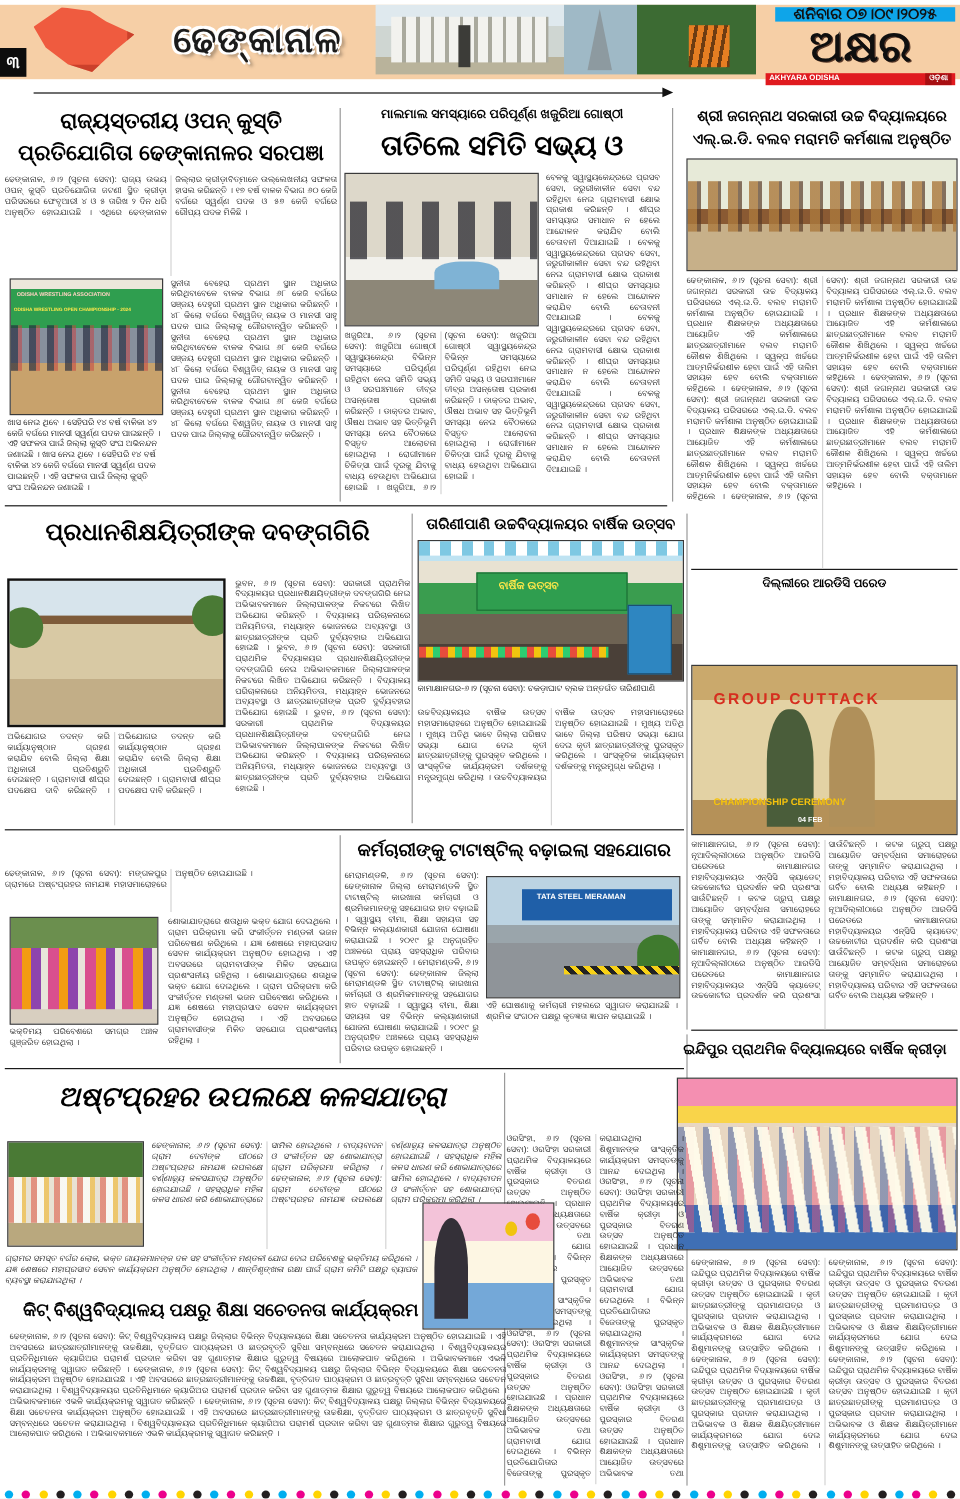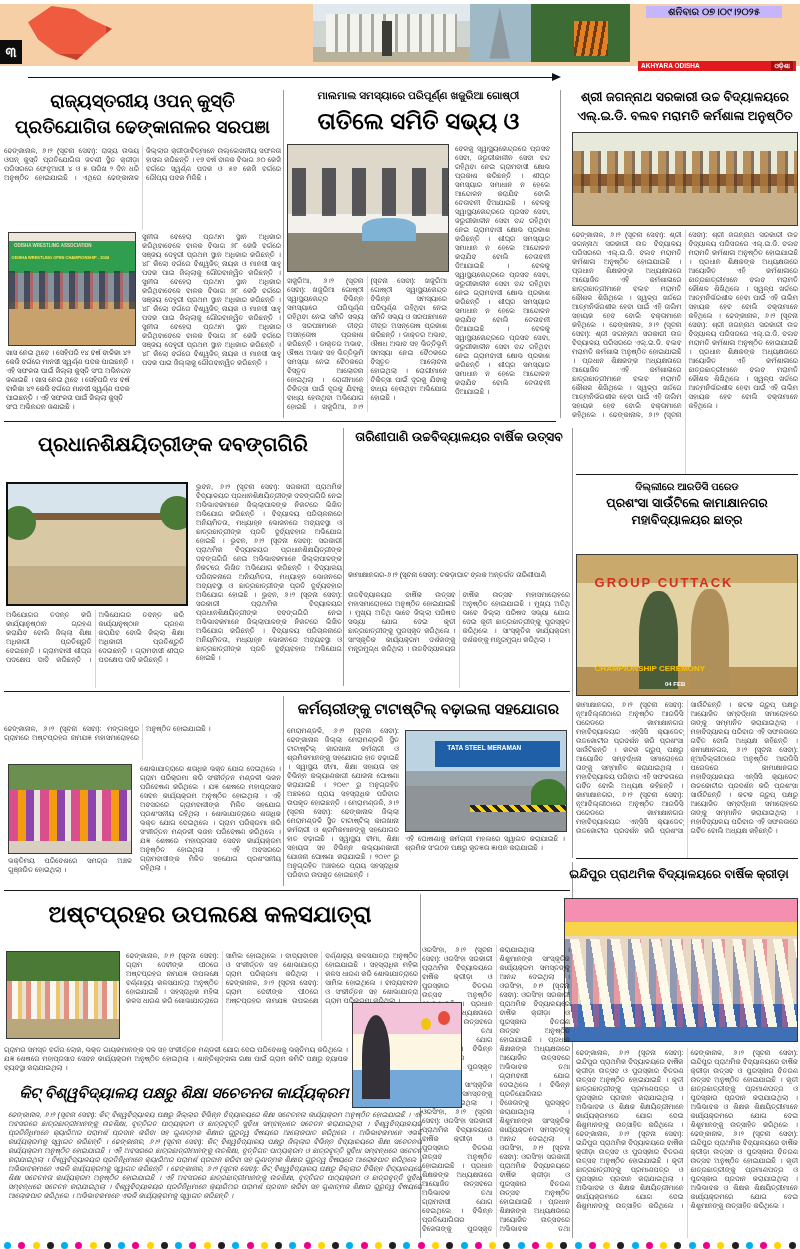--- a/index.html
+++ b/index.html
@@ -22,22 +22,22 @@
   .ph-bldg .cols{position:absolute;left:8%;top:18%;width:84%;height:64%;
      background:repeating-linear-gradient(90deg,#f2f2ee 0 9px,#a9a99d 9px 12px);}
   .ph-bldg .statue{position:absolute;left:44%;top:30%;width:10px;height:60%;background:#3c3c38;}
   .ph-temple{left:470px;top:4px;width:160px;height:58px;
      background:linear-gradient(90deg,#9fb9c6 0 38%,#3c6b33 38% 100%);}
   .ph-temple .spire{position:absolute;left:8%;top:6%;width:34px;height:88%;background:#8d9aa0;
      clip-path:polygon(50% 0,80% 100%,20% 100%);}
   .ph-temple .tiger{position:absolute;right:14%;top:30%;width:34px;height:60%;
      background:repeating-linear-gradient(100deg,#e67e22 0 5px,#6e3c12 5px 8px);}
   .brandbox{left:636px;top:2px;width:162px;height:66px;}
-  .dateline{position:absolute;left:10px;top:2px;width:136px;height:12px;background:#c4b5fd;
-            font-size:10px;font-weight:bold;color:#111;text-align:center;line-height:12px;overflow:hidden;}
+  .dateline{position:absolute;left:10px;top:2px;width:150px;height:12px;background:#0ea5e9;
+            font-size:13px;font-weight:bold;color:#111;text-align:center;line-height:12px;overflow:hidden;}
   .brand{position:absolute;left:0;top:13px;width:162px;height:44px;font-size:36px;font-weight:bold;
          color:#0f0f0f;text-align:center;line-height:44px;overflow:hidden;
          text-shadow:1px 1px 0 #5a3a2a;}
   .brandstrip{position:absolute;left:2px;top:57px;width:158px;height:10px;background:#e01a1f;
               color:#fff;font-size:6.5px;font-weight:bold;line-height:10px;display:flex;
               justify-content:space-between;padding:0 3px;box-sizing:border-box;overflow:hidden;}
   .brandstrip .rt{background:#a80f12;padding:0 3px;}
   .arrowline{left:28px;top:77px;width:528px;height:0;border-top:1.5px solid #111;}
   .arrowhead{left:552px;top:73px;width:0;height:0;border-left:9px solid #111;
              border-top:4.5px solid transparent;border-bottom:4.5px solid transparent;}
@@ -99,30 +99,32 @@
   .dots{left:4px;top:1241px;width:792px;height:8px;display:flex;justify-content:space-between;align-items:center;}
   .dot{width:7px;height:7px;border-radius:50%;display:inline-block;}
 </style>
 </head>
 <body>
 
 <div class="page">
 
   <div class="abs masthead">
     <div class="abs map" style="left:28px;top:2px;"></div>
+    <div class="abs edition" style="left:112px;top:6px;">ଢେଙ୍କାନାଳ</div>
     <div class="mh-photo ph-bldg" style="left:313px;top:0;">
       <div class="cols"></div>
       <div class="statue"></div>
     </div>
     <div class="mh-photo ph-temple" style="left:470px;top:0;">
       <div class="spire"></div>
       <div class="tiger"></div>
     </div>
     <div class="abs brandbox" style="left:636px;top:0;">
       <div class="dateline">ଶନିବାର ୦୭।୦୯।୨୦୨୫</div>
+      <div class="brand">ଅକ୍ଷର</div>
       <div class="brandstrip">
         <span>AKHYARA ODISHA</span>
         <span class="rt">ଓଡ଼ିଶା</span>
       </div>
     </div>
   </div>
   <div class="abs pgbox">୩</div>
   <div class="abs arrowline"></div>
   <div class="abs arrowhead"></div>
 
@@ -176,27 +178,34 @@
       <div class="roof"></div>
       <div class="tree" style="left:-6px;top:18%;"></div>
       <div class="tree" style="right:-8px;top:10%;"></div>
     </div>
     <div class="abs bt" style="left:192px;top:56px;width:146px;height:206px;">ଭୁବନ, ୬।୨ (ସୂଚନା ସେବା): ସରକାରୀ ପ୍ରାଥମିକ ବିଦ୍ୟାଳୟର ପ୍ରଧାନଶିକ୍ଷୟିତ୍ରୀଙ୍କ ଦବଙ୍ଗଗିରି ନେଇ ଅଭିଭାବକମାନେ ଜିଲ୍ଲାପାଳଙ୍କ ନିକଟରେ ଲିଖିତ ଅଭିଯୋଗ କରିଛନ୍ତି । ବିଦ୍ୟାଳୟ ପରିଚାଳନାରେ ଅନିୟମିତତା, ମଧ୍ୟାହ୍ନ ଭୋଜନରେ ଅବ୍ୟବସ୍ଥା ଓ ଛାତ୍ରଛାତ୍ରୀଙ୍କ ପ୍ରତି ଦୁର୍ବ୍ୟବହାର ଅଭିଯୋଗ ହୋଇଛି । ଭୁବନ, ୬।୨ (ସୂଚନା ସେବା): ସରକାରୀ ପ୍ରାଥମିକ ବିଦ୍ୟାଳୟର ପ୍ରଧାନଶିକ୍ଷୟିତ୍ରୀଙ୍କ ଦବଙ୍ଗଗିରି ନେଇ ଅଭିଭାବକମାନେ ଜିଲ୍ଲାପାଳଙ୍କ ନିକଟରେ ଲିଖିତ ଅଭିଯୋଗ କରିଛନ୍ତି । ବିଦ୍ୟାଳୟ ପରିଚାଳନାରେ ଅନିୟମିତତା, ମଧ୍ୟାହ୍ନ ଭୋଜନରେ ଅବ୍ୟବସ୍ଥା ଓ ଛାତ୍ରଛାତ୍ରୀଙ୍କ ପ୍ରତି ଦୁର୍ବ୍ୟବହାର ଅଭିଯୋଗ ହୋଇଛି । ଭୁବନ, ୬।୨ (ସୂଚନା ସେବା): ସରକାରୀ ପ୍ରାଥମିକ ବିଦ୍ୟାଳୟର ପ୍ରଧାନଶିକ୍ଷୟିତ୍ରୀଙ୍କ ଦବଙ୍ଗଗିରି ନେଇ ଅଭିଭାବକମାନେ ଜିଲ୍ଲାପାଳଙ୍କ ନିକଟରେ ଲିଖିତ ଅଭିଯୋଗ କରିଛନ୍ତି । ବିଦ୍ୟାଳୟ ପରିଚାଳନାରେ ଅନିୟମିତତା, ମଧ୍ୟାହ୍ନ ଭୋଜନରେ ଅବ୍ୟବସ୍ଥା ଓ ଛାତ୍ରଛାତ୍ରୀଙ୍କ ପ୍ରତି ଦୁର୍ବ୍ୟବହାର ଅଭିଯୋଗ ହୋଇଛି । </div>
     <div class="abs bt c2" style="left:2px;top:184px;width:178px;height:78px;">ଅଭିଯୋଗର ତଦନ୍ତ କରି କାର୍ଯ୍ୟାନୁଷ୍ଠାନ ଗ୍ରହଣ କରାଯିବ ବୋଲି ଜିଲ୍ଲା ଶିକ୍ଷା ଅଧିକାରୀ ପ୍ରତିଶ୍ରୁତି ଦେଇଛନ୍ତି । ଗ୍ରାମବାସୀ ଶୀଘ୍ର ପଦକ୍ଷେପ ଦାବି କରିଛନ୍ତି । ଅଭିଯୋଗର ତଦନ୍ତ କରି କାର୍ଯ୍ୟାନୁଷ୍ଠାନ ଗ୍ରହଣ କରାଯିବ ବୋଲି ଜିଲ୍ଲା ଶିକ୍ଷା ଅଧିକାରୀ ପ୍ରତିଶ୍ରୁତି ଦେଇଛନ୍ତି । ଗ୍ରାମବାସୀ ଶୀଘ୍ର ପଦକ୍ଷେପ ଦାବି କରିଛନ୍ତି । </div>
   </div>
 
   <div class="abs" style="left:348px;top:426px;width:222px;height:264px;">
     <div class="abs hl" style="left:0;top:2px;width:222px;height:18px;font-size:12.5px;line-height:18px;">ତାରିଣୀପାଣି ଉଚ୍ଚବିଦ୍ୟାଳୟର ବାର୍ଷିକ ଉତ୍ସବ</div>
+    <div class="ph ph-stage" style="left:0;top:24px;width:220px;height:116px;">
+      <div class="pennants"></div>
+      <div class="banner">
+        <span class="lbl" style="left:14%;top:18%;font-size:9px;color:#ffe84a;">ବାର୍ଷିକ ଉତ୍ସବ</span>
+      </div>
+      <div class="garland"></div>
+      <div class="podium"></div>
+    </div>
     <div class="abs cap" style="left:0;top:144px;width:222px;height:18px;">କାମାକ୍ଷାନଗର-୬।୨ (ସୂଚନା ସେବା): ଚକଡ଼ାଘାଟ ବ୍ଲକ ଅନ୍ତର୍ଗତ ତାରିଣୀପାଣି</div>
     <div class="abs bt c2" style="left:0;top:164px;width:222px;height:98px;">ଉଚ୍ଚବିଦ୍ୟାଳୟର ବାର୍ଷିକ ଉତ୍ସବ ମହାସମାରୋହରେ ଅନୁଷ୍ଠିତ ହୋଇଯାଇଛି । ମୁଖ୍ୟ ଅତିଥି ଭାବେ ଜିଲ୍ଲା ପରିଷଦ ସଭ୍ୟା ଯୋଗ ଦେଇ କୃତୀ ଛାତ୍ରଛାତ୍ରୀଙ୍କୁ ପୁରସ୍କୃତ କରିଥିଲେ । ସାଂସ୍କୃତିକ କାର୍ଯ୍ୟକ୍ରମ ଦର୍ଶକଙ୍କୁ ମନ୍ତ୍ରମୁଗ୍ଧ କରିଥିଲା । ଉଚ୍ଚବିଦ୍ୟାଳୟର ବାର୍ଷିକ ଉତ୍ସବ ମହାସମାରୋହରେ ଅନୁଷ୍ଠିତ ହୋଇଯାଇଛି । ମୁଖ୍ୟ ଅତିଥି ଭାବେ ଜିଲ୍ଲା ପରିଷଦ ସଭ୍ୟା ଯୋଗ ଦେଇ କୃତୀ ଛାତ୍ରଛାତ୍ରୀଙ୍କୁ ପୁରସ୍କୃତ କରିଥିଲେ । ସାଂସ୍କୃତିକ କାର୍ଯ୍ୟକ୍ରମ ଦର୍ଶକଙ୍କୁ ମନ୍ତ୍ରମୁଗ୍ଧ କରିଥିଲା । </div>
   </div>
 
   <div class="abs" style="left:576px;top:478px;width:222px;height:382px;">
     <div class="abs kicker" style="left:0;top:2px;width:222px;height:13px;font-size:10px;line-height:13px;">ଦିଲ୍ଲୀରେ ଆରଡିସି ପରେଡ</div>
-    <div class="abs hl" style="left:0;top:17px;width:222px;height:36px;font-size:12.5px;line-height:17px;">ପ୍ରଶଂସା ସାଉଁଟିଲେ କାମାକ୍ଷାନଗର ମହାବିଦ୍ୟାଳୟର ଛାତ୍ର</div>
     <div class="ph ph-ncc" style="left:0;top:76px;width:220px;height:140px;">
       <span class="lbl" style="left:8%;top:14%;font-size:13px;color:#d62e1f;letter-spacing:2px;">GROUP CUTTACK</span>
       <div class="camo"></div>
       <div class="khaki"></div>
       <span class="lbl" style="left:8%;top:78%;font-size:8px;color:#f4c20d;">CHAMPIONSHIP CEREMONY</span>
       <span class="lbl" style="left:40%;top:90%;font-size:6px;color:#fff;">04 FEB</span>
     </div>
     <div class="abs bt c2" style="left:0;top:222px;width:222px;height:158px;">କାମାକ୍ଷାନଗର, ୬।୨ (ସୂଚନା ସେବା): ନୂଆଦିଲ୍ଲୀଠାରେ ଅନୁଷ୍ଠିତ ଆରଡିସି ପରେଡରେ କାମାକ୍ଷାନଗର ମହାବିଦ୍ୟାଳୟର ଏନ୍‌ସିସି କ୍ୟାଡେଟ୍ ଉଚ୍ଚକୋଟୀର ପ୍ରଦର୍ଶନ କରି ପ୍ରଶଂସା ସାଉଁଟିଛନ୍ତି । କଟକ ଗ୍ରୁପ୍ ପକ୍ଷରୁ ଆୟୋଜିତ ସମ୍ବର୍ଦ୍ଧନା ସମାରୋହରେ ତାଙ୍କୁ ସମ୍ମାନିତ କରାଯାଇଥିଲା । ମହାବିଦ୍ୟାଳୟ ପରିବାର ଏହି ସଫଳତାରେ ଗର୍ବିତ ବୋଲି ଅଧ୍ୟକ୍ଷ କହିଛନ୍ତି । କାମାକ୍ଷାନଗର, ୬।୨ (ସୂଚନା ସେବା): ନୂଆଦିଲ୍ଲୀଠାରେ ଅନୁଷ୍ଠିତ ଆରଡିସି ପରେଡରେ କାମାକ୍ଷାନଗର ମହାବିଦ୍ୟାଳୟର ଏନ୍‌ସିସି କ୍ୟାଡେଟ୍ ଉଚ୍ଚକୋଟୀର ପ୍ରଦର୍ଶନ କରି ପ୍ରଶଂସା ସାଉଁଟିଛନ୍ତି । କଟକ ଗ୍ରୁପ୍ ପକ୍ଷରୁ ଆୟୋଜିତ ସମ୍ବର୍ଦ୍ଧନା ସମାରୋହରେ ତାଙ୍କୁ ସମ୍ମାନିତ କରାଯାଇଥିଲା । ମହାବିଦ୍ୟାଳୟ ପରିବାର ଏହି ସଫଳତାରେ ଗର୍ବିତ ବୋଲି ଅଧ୍ୟକ୍ଷ କହିଛନ୍ତି । କାମାକ୍ଷାନଗର, ୬।୨ (ସୂଚନା ସେବା): ନୂଆଦିଲ୍ଲୀଠାରେ ଅନୁଷ୍ଠିତ ଆରଡିସି ପରେଡରେ କାମାକ୍ଷାନଗର ମହାବିଦ୍ୟାଳୟର ଏନ୍‌ସିସି କ୍ୟାଡେଟ୍ ଉଚ୍ଚକୋଟୀର ପ୍ରଦର୍ଶନ କରି ପ୍ରଶଂସା ସାଉଁଟିଛନ୍ତି । କଟକ ଗ୍ରୁପ୍ ପକ୍ଷରୁ ଆୟୋଜିତ ସମ୍ବର୍ଦ୍ଧନା ସମାରୋହରେ ତାଙ୍କୁ ସମ୍ମାନିତ କରାଯାଇଥିଲା । ମହାବିଦ୍ୟାଳୟ ପରିବାର ଏହି ସଫଳତାରେ ଗର୍ବିତ ବୋଲି ଅଧ୍ୟକ୍ଷ କହିଛନ୍ତି । </div>
   </div>
 
@@ -223,40 +232,40 @@
   </div>
 
   <div class="abs" style="left:576px;top:862px;width:222px;height:378px;">
     <div class="abs hl" style="left:-16px;top:0;width:238px;height:24px;font-size:12px;line-height:24px;">ଇନ୍ଦିପୁର ପ୍ରାଥମିକ ବିଦ୍ୟାଳୟରେ ବାର୍ଷିକ କ୍ରୀଡ଼ା ଉତ୍ସବ</div>
     <div class="ph ph-cert" style="left:-12px;top:36px;width:232px;height:142px;">
       <div class="papers"></div>
     </div>
     <div class="abs bt c2" style="left:0;top:186px;width:222px;height:190px;">ଢେଙ୍କାନାଳ, ୬।୨ (ସୂଚନା ସେବା): ଇନ୍ଦିପୁର ପ୍ରାଥମିକ ବିଦ୍ୟାଳୟରେ ବାର୍ଷିକ କ୍ରୀଡ଼ା ଉତ୍ସବ ଓ ପୁରସ୍କାର ବିତରଣ ଉତ୍ସବ ଅନୁଷ୍ଠିତ ହୋଇଯାଇଛି । କୃତୀ ଛାତ୍ରଛାତ୍ରୀଙ୍କୁ ପ୍ରମାଣପତ୍ର ଓ ପୁରସ୍କାର ପ୍ରଦାନ କରାଯାଇଥିଲା । ଅଭିଭାବକ ଓ ଶିକ୍ଷକ ଶିକ୍ଷୟିତ୍ରୀମାନେ କାର୍ଯ୍ୟକ୍ରମରେ ଯୋଗ ଦେଇ ଶିଶୁମାନଙ୍କୁ ଉତ୍ସାହିତ କରିଥିଲେ । ଢେଙ୍କାନାଳ, ୬।୨ (ସୂଚନା ସେବା): ଇନ୍ଦିପୁର ପ୍ରାଥମିକ ବିଦ୍ୟାଳୟରେ ବାର୍ଷିକ କ୍ରୀଡ଼ା ଉତ୍ସବ ଓ ପୁରସ୍କାର ବିତରଣ ଉତ୍ସବ ଅନୁଷ୍ଠିତ ହୋଇଯାଇଛି । କୃତୀ ଛାତ୍ରଛାତ୍ରୀଙ୍କୁ ପ୍ରମାଣପତ୍ର ଓ ପୁରସ୍କାର ପ୍ରଦାନ କରାଯାଇଥିଲା । ଅଭିଭାବକ ଓ ଶିକ୍ଷକ ଶିକ୍ଷୟିତ୍ରୀମାନେ କାର୍ଯ୍ୟକ୍ରମରେ ଯୋଗ ଦେଇ ଶିଶୁମାନଙ୍କୁ ଉତ୍ସାହିତ କରିଥିଲେ । ଢେଙ୍କାନାଳ, ୬।୨ (ସୂଚନା ସେବା): ଇନ୍ଦିପୁର ପ୍ରାଥମିକ ବିଦ୍ୟାଳୟରେ ବାର୍ଷିକ କ୍ରୀଡ଼ା ଉତ୍ସବ ଓ ପୁରସ୍କାର ବିତରଣ ଉତ୍ସବ ଅନୁଷ୍ଠିତ ହୋଇଯାଇଛି । କୃତୀ ଛାତ୍ରଛାତ୍ରୀଙ୍କୁ ପ୍ରମାଣପତ୍ର ଓ ପୁରସ୍କାର ପ୍ରଦାନ କରାଯାଇଥିଲା । ଅଭିଭାବକ ଓ ଶିକ୍ଷକ ଶିକ୍ଷୟିତ୍ରୀମାନେ କାର୍ଯ୍ୟକ୍ରମରେ ଯୋଗ ଦେଇ ଶିଶୁମାନଙ୍କୁ ଉତ୍ସାହିତ କରିଥିଲେ । ଢେଙ୍କାନାଳ, ୬।୨ (ସୂଚନା ସେବା): ଇନ୍ଦିପୁର ପ୍ରାଥମିକ ବିଦ୍ୟାଳୟରେ ବାର୍ଷିକ କ୍ରୀଡ଼ା ଉତ୍ସବ ଓ ପୁରସ୍କାର ବିତରଣ ଉତ୍ସବ ଅନୁଷ୍ଠିତ ହୋଇଯାଇଛି । କୃତୀ ଛାତ୍ରଛାତ୍ରୀଙ୍କୁ ପ୍ରମାଣପତ୍ର ଓ ପୁରସ୍କାର ପ୍ରଦାନ କରାଯାଇଥିଲା । ଅଭିଭାବକ ଓ ଶିକ୍ଷକ ଶିକ୍ଷୟିତ୍ରୀମାନେ କାର୍ଯ୍ୟକ୍ରମରେ ଯୋଗ ଦେଇ ଶିଶୁମାନଙ୍କୁ ଉତ୍ସାହିତ କରିଥିଲେ । </div>
   </div>
 
-  <div class="abs" style="left:4px;top:893px;width:416px;height:185px;">
+  <div class="abs" style="left:4px;top:893px;width:416px;height:185px;font-style:italic;">
     <div class="abs hl" style="left:0;top:4px;width:412px;height:36px;font-size:23px;line-height:34px;">ଅଷ୍ଟପ୍ରହର ଉପଲକ୍ଷେ କଳସଯାତ୍ରା</div>
     <div class="ph ph-kalasa" style="left:2px;top:58px;width:112px;height:86px;">
       <div class="crowd"></div>
     </div>
     <div class="abs bt c3" style="left:122px;top:58px;width:292px;height:90px;">ଢେଙ୍କାନାଳ, ୬।୨ (ସୂଚନା ସେବା): ଗ୍ରାମ ଦେବୀଙ୍କ ପୀଠରେ ଅଷ୍ଟପ୍ରହର ନାମଯଜ୍ଞ ଉପଲକ୍ଷେ ବର୍ଣ୍ଣାଢ଼୍ୟ କଳସଯାତ୍ରା ଅନୁଷ୍ଠିତ ହୋଇଯାଇଛି । ସହସ୍ରାଧିକ ମହିଳା କଳସ ଧାରଣ କରି ଶୋଭାଯାତ୍ରାରେ ସାମିଲ ହୋଇଥିଲେ । ବାଦ୍ୟବାଦନ ଓ ସଂକୀର୍ତ୍ତନ ସହ ଶୋଭାଯାତ୍ରା ଗ୍ରାମ ପରିକ୍ରମା କରିଥିଲା । ଢେଙ୍କାନାଳ, ୬।୨ (ସୂଚନା ସେବା): ଗ୍ରାମ ଦେବୀଙ୍କ ପୀଠରେ ଅଷ୍ଟପ୍ରହର ନାମଯଜ୍ଞ ଉପଲକ୍ଷେ ବର୍ଣ୍ଣାଢ଼୍ୟ କଳସଯାତ୍ରା ଅନୁଷ୍ଠିତ ହୋଇଯାଇଛି । ସହସ୍ରାଧିକ ମହିଳା କଳସ ଧାରଣ କରି ଶୋଭାଯାତ୍ରାରେ ସାମିଲ ହୋଇଥିଲେ । ବାଦ୍ୟବାଦନ ଓ ସଂକୀର୍ତ୍ତନ ସହ ଶୋଭାଯାତ୍ରା ଗ୍ରାମ ପରିକ୍ରମା କରିଥିଲା । </div>
     <div class="abs bt" style="left:0;top:152px;width:344px;height:32px;">ଗ୍ରାମର ସମସ୍ତ ବର୍ଗର ଲୋକ, ଭକ୍ତ ଗାୟକମାନଙ୍କ ଦଳ ସହ ସଂକୀର୍ତ୍ତନ ମଣ୍ଡଳୀ ଯୋଗ ଦେଇ ପରିବେଶକୁ ଭକ୍ତିମୟ କରିଥିଲେ । ଯଜ୍ଞ ଶେଷରେ ମହାପ୍ରସାଦ ସେବନ କାର୍ଯ୍ୟକ୍ରମ ଅନୁଷ୍ଠିତ ହୋଇଥିଲା । ଶାନ୍ତିଶୃଙ୍ଖଳା ରକ୍ଷା ପାଇଁ ଗ୍ରାମ କମିଟି ପକ୍ଷରୁ ବ୍ୟାପକ ବ୍ୟବସ୍ଥା କରାଯାଇଥିଲା । </div>
   </div>
 
   <div class="ph ph-annual" style="left:352px;top:1002px;width:108px;height:104px;z-index:3;">
     <div class="figure"></div>
     <div class="balloon" style="right:10%;top:8%;width:12px;height:14px;background:#e74c3c;"></div>
     <div class="balloon" style="right:28%;top:14%;width:10px;height:12px;background:#f1c40f;"></div>
   </div>
 
   <div class="abs" style="left:422px;top:893px;width:148px;height:347px;">
     <div class="abs bt c2" style="left:0;top:52px;width:148px;height:292px;">ଓରସିଂହା, ୬।୨ (ସୂଚନା ସେବା): ଓରସିଂହା ସରକାରୀ ପ୍ରାଥମିକ ବିଦ୍ୟାଳୟରେ ବାର୍ଷିକ କ୍ରୀଡ଼ା ଓ ପୁରସ୍କାର ବିତରଣ ଉତ୍ସବ ଅନୁଷ୍ଠିତ ହୋଇଯାଇଛି । ପ୍ରଧାନ ଶିକ୍ଷକଙ୍କ ଅଧ୍ୟକ୍ଷତାରେ ଆୟୋଜିତ ଉତ୍ସବରେ ଅଭିଭାବକ ତଥା ଗ୍ରାମବାସୀ ଯୋଗ ଦେଇଥିଲେ । ବିଭିନ୍ନ ପ୍ରତିଯୋଗିତାର ବିଜେତାଙ୍କୁ ପୁରସ୍କୃତ କରାଯାଇଥିଲା । ଶିଶୁମାନଙ୍କ ସାଂସ୍କୃତିକ କାର୍ଯ୍ୟକ୍ରମ ସମସ୍ତଙ୍କୁ ଆନନ୍ଦ ଦେଇଥିଲା । ଓରସିଂହା, ୬।୨ (ସୂଚନା ସେବା): ଓରସିଂହା ସରକାରୀ ପ୍ରାଥମିକ ବିଦ୍ୟାଳୟରେ ବାର୍ଷିକ କ୍ରୀଡ଼ା ଓ ପୁରସ୍କାର ବିତରଣ ଉତ୍ସବ ଅନୁଷ୍ଠିତ ହୋଇଯାଇଛି । ପ୍ରଧାନ ଶିକ୍ଷକଙ୍କ ଅଧ୍ୟକ୍ଷତାରେ ଆୟୋଜିତ ଉତ୍ସବରେ ଅଭିଭାବକ ତଥା ଗ୍ରାମବାସୀ ଯୋଗ ଦେଇଥିଲେ । ବିଭିନ୍ନ ପ୍ରତିଯୋଗିତାର ବିଜେତାଙ୍କୁ ପୁରସ୍କୃତ କରାଯାଇଥିଲା । ଶିଶୁମାନଙ୍କ ସାଂସ୍କୃତିକ କାର୍ଯ୍ୟକ୍ରମ ସମସ୍ତଙ୍କୁ ଆନନ୍ଦ ଦେଇଥିଲା । ଓରସିଂହା, ୬।୨ (ସୂଚନା ସେବା): ଓରସିଂହା ସରକାରୀ ପ୍ରାଥମିକ ବିଦ୍ୟାଳୟରେ ବାର୍ଷିକ କ୍ରୀଡ଼ା ଓ ପୁରସ୍କାର ବିତରଣ ଉତ୍ସବ ଅନୁଷ୍ଠିତ ହୋଇଯାଇଛି । ପ୍ରଧାନ ଶିକ୍ଷକଙ୍କ ଅଧ୍ୟକ୍ଷତାରେ ଆୟୋଜିତ ଉତ୍ସବରେ ଅଭିଭାବକ ତଥା ଗ୍ରାମବାସୀ ଯୋଗ ଦେଇଥିଲେ । ବିଭିନ୍ନ ପ୍ରତିଯୋଗିତାର ବିଜେତାଙ୍କୁ ପୁରସ୍କୃତ କରାଯାଇଥିଲା । ଶିଶୁମାନଙ୍କ ସାଂସ୍କୃତିକ କାର୍ଯ୍ୟକ୍ରମ ସମସ୍ତଙ୍କୁ ଆନନ୍ଦ ଦେଇଥିଲା । ଓରସିଂହା, ୬।୨ (ସୂଚନା ସେବା): ଓରସିଂହା ସରକାରୀ ପ୍ରାଥମିକ ବିଦ୍ୟାଳୟରେ ବାର୍ଷିକ କ୍ରୀଡ଼ା ଓ ପୁରସ୍କାର ବିତରଣ ଉତ୍ସବ ଅନୁଷ୍ଠିତ ହୋଇଯାଇଛି । ପ୍ରଧାନ ଶିକ୍ଷକଙ୍କ ଅଧ୍ୟକ୍ଷତାରେ ଆୟୋଜିତ ଉତ୍ସବରେ ଅଭିଭାବକ ତଥା ଗ୍ରାମବାସୀ ଯୋଗ ଦେଇଥିଲେ । ବିଭିନ୍ନ ପ୍ରତିଯୋଗିତାର ବିଜେତାଙ୍କୁ ପୁରସ୍କୃତ କରାଯାଇଥିଲା । ଶିଶୁମାନଙ୍କ ସାଂସ୍କୃତିକ କାର୍ଯ୍ୟକ୍ରମ ସମସ୍ତଙ୍କୁ ଆନନ୍ଦ ଦେଇଥିଲା । </div>
   </div>
 
-  <div class="abs" style="left:8px;top:1078px;width:416px;height:162px;font-style:italic;">
+  <div class="abs" style="left:8px;top:1078px;width:416px;height:162px;">
     <div class="abs hl" style="left:0;top:2px;width:352px;height:26px;font-size:15px;line-height:26px;">କିଟ୍ ବିଶ୍ୱବିଦ୍ୟାଳୟ ପକ୍ଷରୁ ଶିକ୍ଷା ସଚେତନତା କାର୍ଯ୍ୟକ୍ରମ</div>
     <div class="abs bt" style="left:0;top:32px;width:414px;height:128px;">ଢେଙ୍କାନାଳ, ୬।୨ (ସୂଚନା ସେବା): କିଟ୍ ବିଶ୍ୱବିଦ୍ୟାଳୟ ପକ୍ଷରୁ ଜିଲ୍ଲାର ବିଭିନ୍ନ ବିଦ୍ୟାଳୟରେ ଶିକ୍ଷା ସଚେତନତା କାର୍ଯ୍ୟକ୍ରମ ଅନୁଷ୍ଠିତ ହୋଇଯାଇଛି । ଏହି ଅବସରରେ ଛାତ୍ରଛାତ୍ରୀମାନଙ୍କୁ ଉଚ୍ଚଶିକ୍ଷା, ବୃତ୍ତିଗତ ପାଠ୍ୟକ୍ରମ ଓ ଛାତ୍ରବୃତ୍ତି ସୁବିଧା ସମ୍ବନ୍ଧରେ ସଚେତନ କରାଯାଇଥିଲା । ବିଶ୍ୱବିଦ୍ୟାଳୟର ପ୍ରତିନିଧିମାନେ କ୍ୟାରିଅର ପରାମର୍ଶ ପ୍ରଦାନ କରିବା ସହ ଗୁଣାତ୍ମକ ଶିକ୍ଷାର ଗୁରୁତ୍ୱ ବିଷୟରେ ଆଲୋକପାତ କରିଥିଲେ । ଅଭିଭାବକମାନେ ଏଭଳି କାର୍ଯ୍ୟକ୍ରମକୁ ସ୍ୱାଗତ କରିଛନ୍ତି । ଢେଙ୍କାନାଳ, ୬।୨ (ସୂଚନା ସେବା): କିଟ୍ ବିଶ୍ୱବିଦ୍ୟାଳୟ ପକ୍ଷରୁ ଜିଲ୍ଲାର ବିଭିନ୍ନ ବିଦ୍ୟାଳୟରେ ଶିକ୍ଷା ସଚେତନତା କାର୍ଯ୍ୟକ୍ରମ ଅନୁଷ୍ଠିତ ହୋଇଯାଇଛି । ଏହି ଅବସରରେ ଛାତ୍ରଛାତ୍ରୀମାନଙ୍କୁ ଉଚ୍ଚଶିକ୍ଷା, ବୃତ୍ତିଗତ ପାଠ୍ୟକ୍ରମ ଓ ଛାତ୍ରବୃତ୍ତି ସୁବିଧା ସମ୍ବନ୍ଧରେ ସଚେତନ କରାଯାଇଥିଲା । ବିଶ୍ୱବିଦ୍ୟାଳୟର ପ୍ରତିନିଧିମାନେ କ୍ୟାରିଅର ପରାମର୍ଶ ପ୍ରଦାନ କରିବା ସହ ଗୁଣାତ୍ମକ ଶିକ୍ଷାର ଗୁରୁତ୍ୱ ବିଷୟରେ ଆଲୋକପାତ କରିଥିଲେ । ଅଭିଭାବକମାନେ ଏଭଳି କାର୍ଯ୍ୟକ୍ରମକୁ ସ୍ୱାଗତ କରିଛନ୍ତି । ଢେଙ୍କାନାଳ, ୬।୨ (ସୂଚନା ସେବା): କିଟ୍ ବିଶ୍ୱବିଦ୍ୟାଳୟ ପକ୍ଷରୁ ଜିଲ୍ଲାର ବିଭିନ୍ନ ବିଦ୍ୟାଳୟରେ ଶିକ୍ଷା ସଚେତନତା କାର୍ଯ୍ୟକ୍ରମ ଅନୁଷ୍ଠିତ ହୋଇଯାଇଛି । ଏହି ଅବସରରେ ଛାତ୍ରଛାତ୍ରୀମାନଙ୍କୁ ଉଚ୍ଚଶିକ୍ଷା, ବୃତ୍ତିଗତ ପାଠ୍ୟକ୍ରମ ଓ ଛାତ୍ରବୃତ୍ତି ସୁବିଧା ସମ୍ବନ୍ଧରେ ସଚେତନ କରାଯାଇଥିଲା । ବିଶ୍ୱବିଦ୍ୟାଳୟର ପ୍ରତିନିଧିମାନେ କ୍ୟାରିଅର ପରାମର୍ଶ ପ୍ରଦାନ କରିବା ସହ ଗୁଣାତ୍ମକ ଶିକ୍ଷାର ଗୁରୁତ୍ୱ ବିଷୟରେ ଆଲୋକପାତ କରିଥିଲେ । ଅଭିଭାବକମାନେ ଏଭଳି କାର୍ଯ୍ୟକ୍ରମକୁ ସ୍ୱାଗତ କରିଛନ୍ତି । </div>
   </div>
 
   <div class="abs dots">
       <span class="dot" style="background: rgb(0, 174, 239);"></span>
       <span class="dot" style="background: rgb(236, 0, 140);"></span>
       <span class="dot" style="background: rgb(255, 212, 0);"></span>
       <span class="dot" style="background: rgb(35, 31, 32);"></span>
       <span class="dot" style="background: rgb(0, 174, 239);"></span>

